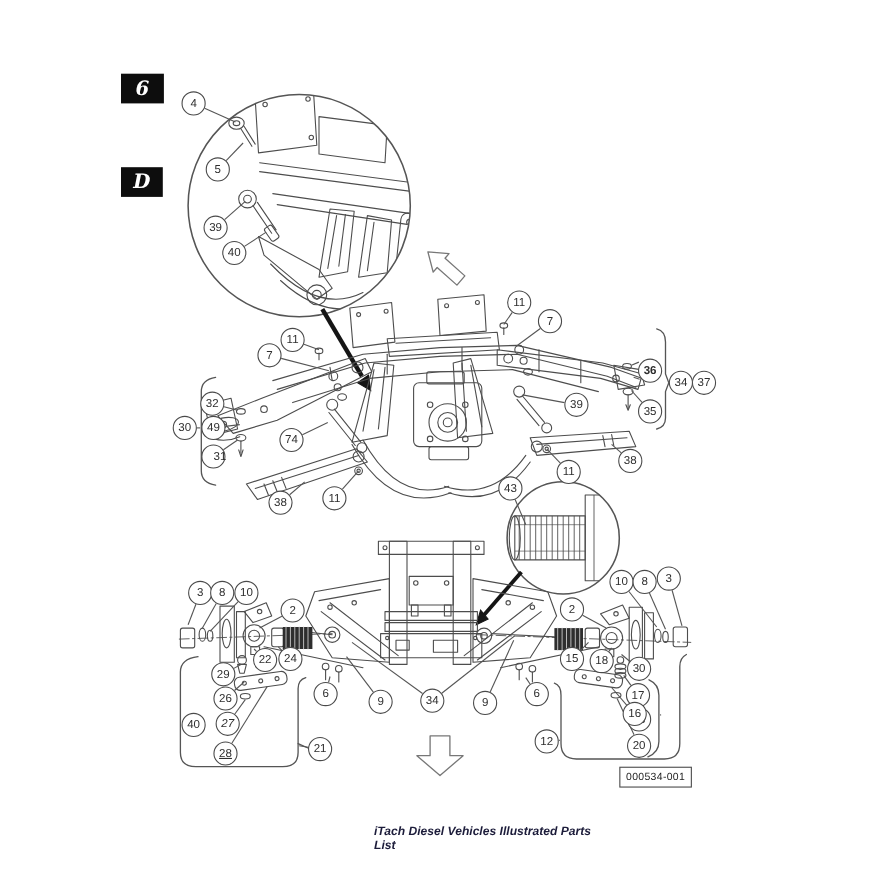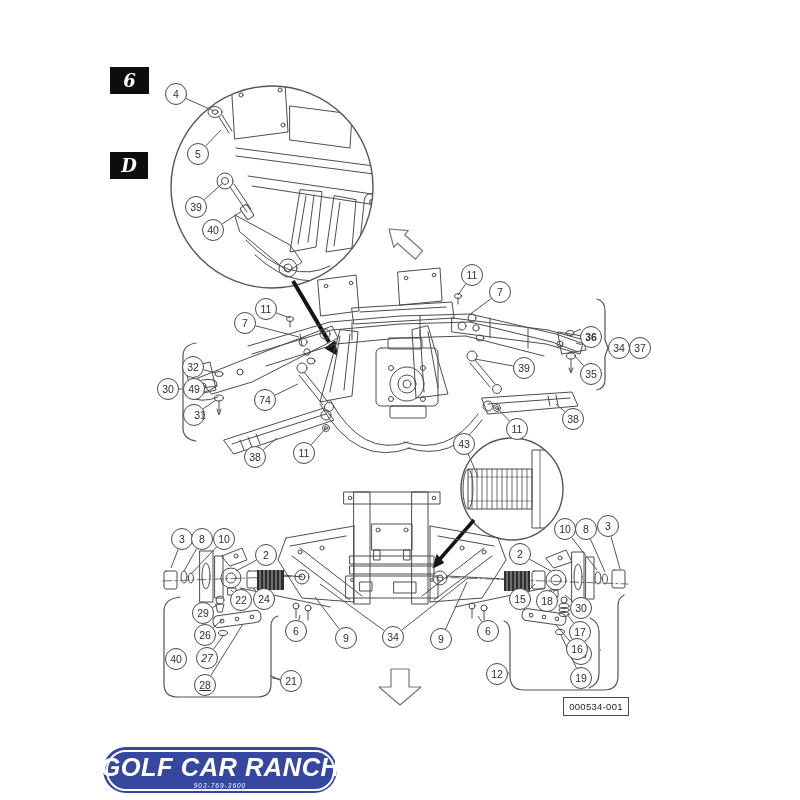--- a/index.html
+++ b/index.html
@@ -434,30 +434,25 @@
       <div class="callout" style="left: 509px; top: 543px;">2</div>
       <div class="callout" style="left: 509px; top: 588px;">15</div>
       <div class="callout" style="left: 536px; top: 590px;">18</div>
       <div class="callout" style="left: 570px; top: 597px;">30</div>
       <div class="callout" style="left: 554px; top: 518px;">10</div>
       <div class="callout" style="left: 575px; top: 518px;">8</div>
       <div class="callout" style="left: 597px; top: 515px;">3</div>
       <div class="callout" style="left: 569px; top: 621px;">17</div>
       <div class="callout" style="left: 570px; top: 643px; text-align: center;">18</div>
       <div class="callout" style="left: 566px; top: 638px;">16</div>
-      <div class="callout" style="left: 570px; top: 667px;">19</div>
+      <div class="callout" style="left: 570px; top: 667px;">20</div>
       <div class="callout" style="left: 486px; top: 663px;">12</div>
       <div class="callout" style="left: 430px; top: 628px;">9</div>
       <div class="callout" style="left: 477px; top: 620px;">6</div>
     </div>
 
 <div class="dwgbox">
   <span>000534-001</span>
 </div>
 
-<div class="logo" style="background: rgb(53, 71, 159);">
-  <div class="logo-inner">
-    <div class="logo-text">GOLF CAR RANCH</div>
-    <div class="logo-phone">903-769-3600</div>
-  </div>
+<div class="caption">iTach Diesel Vehicles Illustrated Parts List</div>
+
 </div>
 
-</div>
-
 </body></html>

